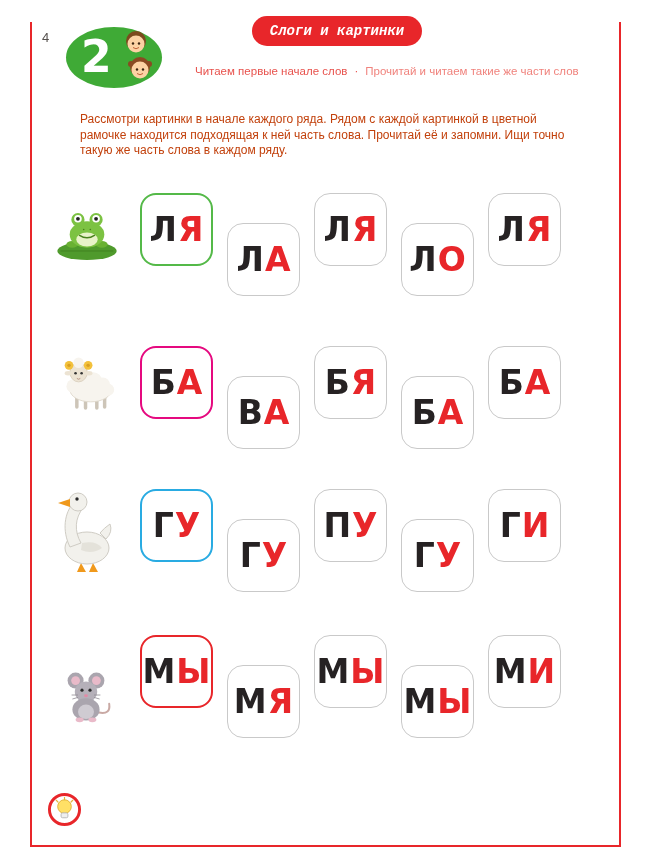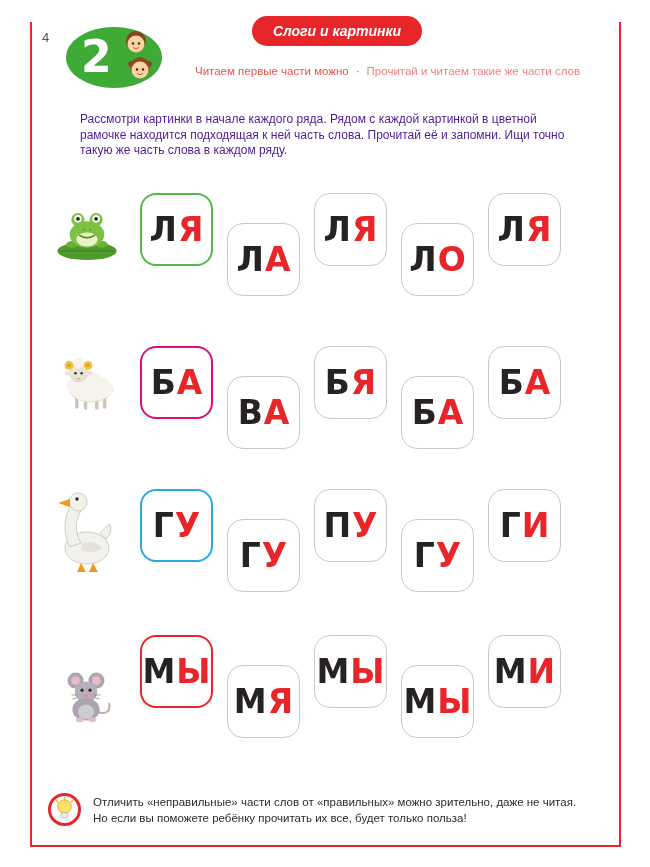--- a/index.html
+++ b/index.html
@@ -17,28 +17,28 @@
   .page-number { position:absolute; left:42px; top:30px; font-size:13px; color:#55504d; }
 
   
   .badge { position:absolute; left:66px; top:27px; width:96px; height:61px; background:var(--badge-green,#3faa36); border-radius:50%; }
   .lesson-num { position:absolute; left:15px; top:3px; font-family:"DejaVu Sans", sans-serif; font-weight:bold; font-size:44px; line-height:54px; color:#fff; }
   .badge-faces { position:absolute; right:-2px; top:0; width:60px; height:60px; }
 
   
   .banner { position:absolute; left:252px; top:16px; width:170px; height:30px; background:var(--red,#e8262a);
             border-radius:15px; display:flex; align-items:center; justify-content:center;
-            color:#fff; font-family:Liberation Sans, sans-serif; font-style:italic; font-weight:bold; font-size:14px; }
+            color:#fff; font-family:Liberation Mono, monospace; font-style:italic; font-weight:bold; font-size:14px; }
 
   .subtitle { position:absolute; left:195px; top:65px; font-size:11.5px; white-space:nowrap; }
   .sub1 { color:#e8524d; }
   .sub-sep { color:#e8524d; margin:0 7px; }
   .sub2 { color:#f0837d; }
 
-  .instruction { position:absolute; left:80px; top:112px; width:492px; font-size:12px; line-height:15.5px; color:#4c1d95; }
+  .instruction { position:absolute; left:80px; top:112px; width:492px; font-size:12px; line-height:15.5px; color:#c2410c; }
 
   
   .row { position:absolute; left:52px; width:545px; height:135px; }
   .row1 { top:193px; } .row2 { top:346px; } .row3 { top:489px; } .row4 { top:635px; }
 
   .animal { position:absolute; left:2px; }
   .row1 .animal { top:6px;  width:66px; height:66px; }
   .row2 .animal { top:2px;  width:70px; height:66px; }
   .row3 .animal { top:-4px; width:60px; height:92px; }
   .row4 .animal { top:22px; width:64px; height:76px; }
@@ -89,21 +89,21 @@
       <circle cx="39" cy="42.5" r="1.2" fill="#3a2410"></circle>
       <path d="M33 46.5 q3 2.5 6 0" stroke="#c0633a" stroke-width="1" fill="none"></path>
     </svg>
   </div>
 
   <div class="banner">
     <span>Слоги и картинки</span>
   </div>
 
   <div class="subtitle">
-    <span class="sub1">Читаем первые части можно</span><span class="sub-sep">·</span><span class="sub2">Прочитай и читаем такие же части слов</span>
+    <span class="sub1">Читаем первые начале слов</span><span class="sub-sep">·</span><span class="sub2">Прочитай и читаем такие же части слов</span>
   </div>
 
   <p class="instruction">Рассмотри картинки в начале каждого ряда. Рядом с каждой картинкой в цветной рамочке находится подходящая к ней часть слова. Прочитай её и запомни. Ищи точно такую же часть слова в каждом ряду.</p>
 
   <section class="row row1">
     <div class="animal">
       <svg viewBox="0 0 80 80">
         <ellipse cx="40" cy="63" rx="36" ry="11" fill="#4f9a2c"></ellipse>
         <path d="M8 63 H72" stroke="#3e7c20" stroke-width="1" fill="none"></path>
         <ellipse cx="22" cy="55" rx="7" ry="4" fill="#69b132"></ellipse>
@@ -277,18 +277,14 @@
   </section>
 
   <div class="footer-icon">
     <svg viewBox="0 0 36 36">
       <circle cx="18" cy="18" r="15.5" fill="#fff" stroke="#e8262a" stroke-width="3"></circle>
       <circle cx="18" cy="15" r="7" fill="#ffe066" stroke="#e3b53a" stroke-width="1"></circle>
       <rect x="14.5" y="21.5" width="7" height="5" rx="1.5" fill="#efefef" stroke="#b9b9b9" stroke-width="1"></rect>
       <path d="M18 5.5 v2.5 M9.5 8.5 l1.8 1.8 M26.5 8.5 l-1.8 1.8" stroke="#e3b53a" stroke-width="1.2" stroke-linecap="round"></path>
     </svg>
   </div>
-  <div class="footer-text">
-    <div>Отличить «неправильные» части слов от «правильных» можно зрительно, даже не читая.</div>
-    <div>Но если вы поможете ребёнку прочитать их все, будет только польза!</div>
-  </div>
 
 </div>
 
 </body></html>

